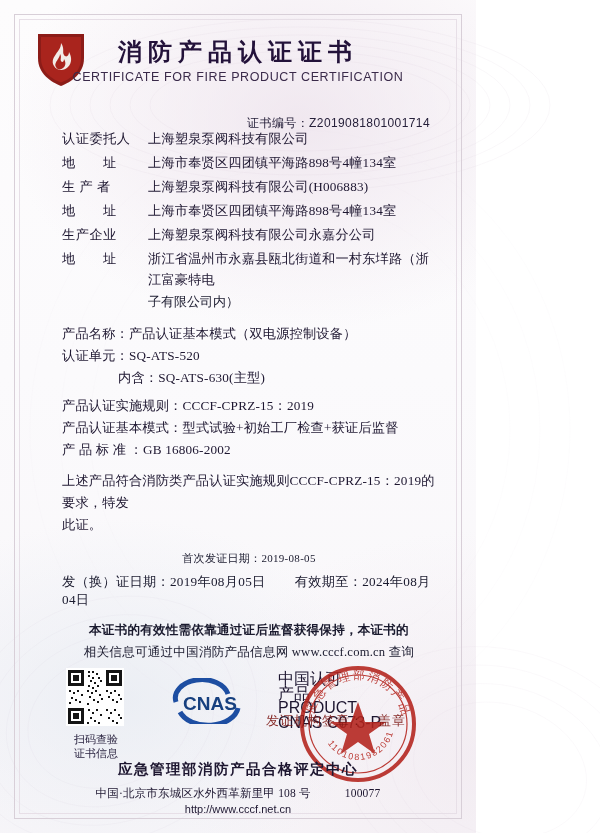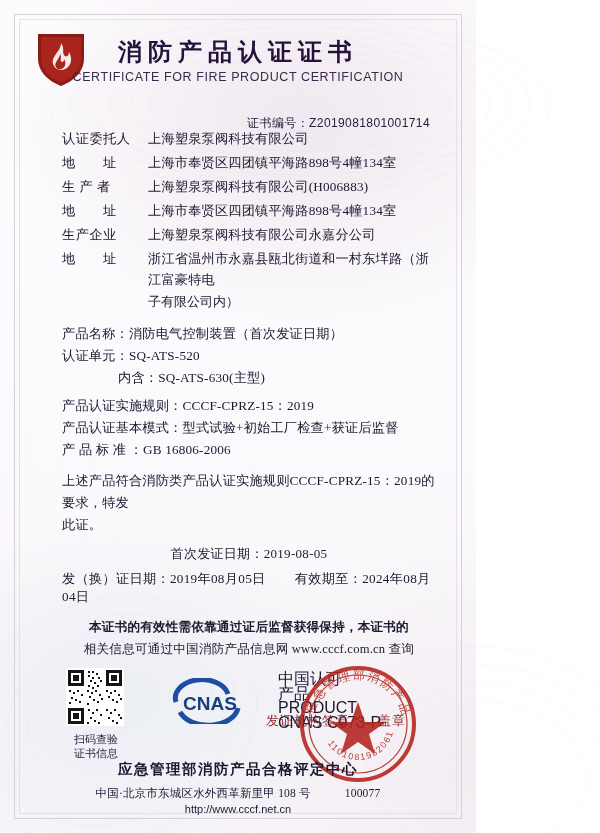--- a/index.html
+++ b/index.html
@@ -89,22 +89,23 @@
   .gap-s{height:6px;}
   .gap-m{height:9px;}
 
   .plain{
     font-size:13.2px;line-height:22px;color:#1d1630;
     letter-spacing:.2px;
   }
 
   .issue-first{
     text-align:center;
-    font-size:13px;
+    font-size:11px;
     letter-spacing:.3px;
+    margin-top:6px;
   }
   .issue-line{
     font-size:13.2px;letter-spacing:.3px;
     margin-top:7px;
   }
   .note{
     font-size:12.6px;line-height:22px;
     letter-spacing:.2px;
     margin-top:10px;
     text-align:center;
@@ -238,21 +239,21 @@
     <div class="row tight">
       <div class="lbl">地　　址</div>
       <div class="val">浙江省温州市永嘉县瓯北街道和一村东垟路（浙江富豪特电</div>
     </div>
 
     <div class="cont">子有限公司内）</div>
 
     <div class="gap-s"></div>
 
     <div class="plain">
-      <span>产品名称：</span><span>消防电气控制装置（首次发证日期）</span>
+      <span>产品名称：</span><span>产品认证基本模式（双电源控制设备）</span>
     </div>
 
     <div class="plain">
       <span>认证单元：</span><span>SQ-ATS-520</span>
     </div>
 
     <div class="plain" style="padding-left:56px;">
       <span>内含：</span><span>SQ-ATS-630(主型)</span>
     </div>
 
@@ -260,21 +261,21 @@
 
     <div class="plain">
       <span>产品认证实施规则：</span><span>CCCF-CPRZ-15：2019</span>
     </div>
 
     <div class="plain">
       <span>产品认证基本模式：</span><span>型式试验+初始工厂检查+获证后监督</span>
     </div>
 
     <div class="plain">
-      <span>产 品 标 准 ：</span><span>GB 16806-2006</span>
+      <span>产 品 标 准 ：</span><span>GB 16806-2002</span>
     </div>
 
     <div class="gap-m"></div>
 
     <div class="plain">上述产品符合消防类产品认证实施规则CCCF-CPRZ-15：2019的要求，特发</div>
     <div class="plain">此证。</div>
 
     <div class="gap-m"></div>
 
     <div class="issue-first">

